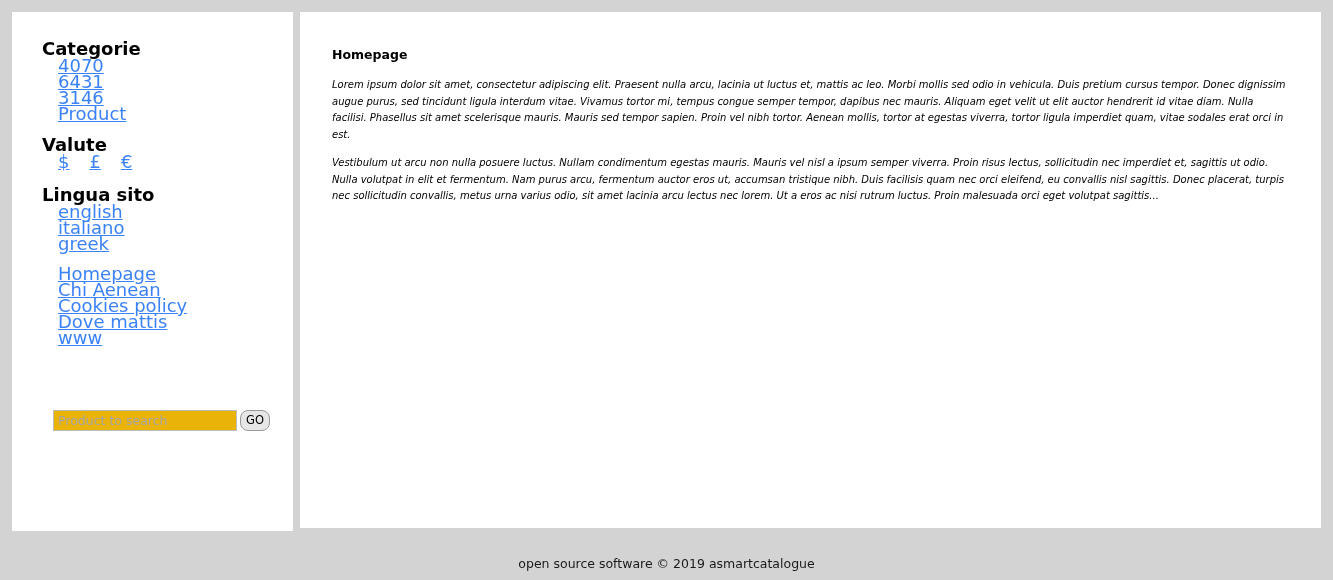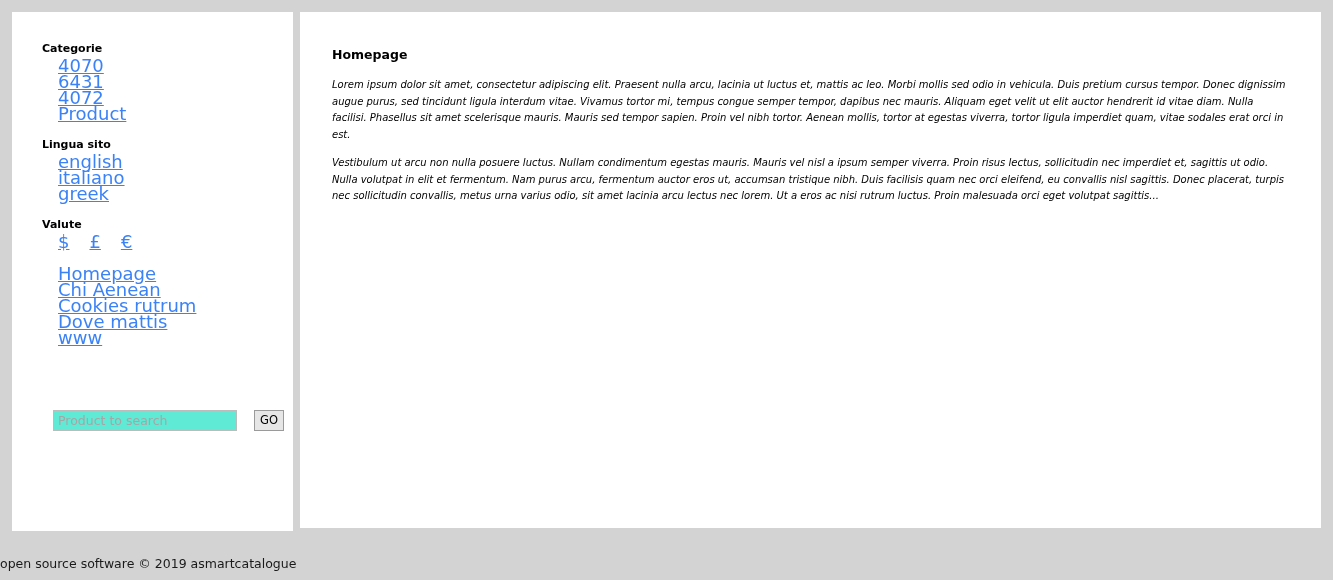--- a/index.html
+++ b/index.html
@@ -35,21 +35,21 @@
     left: 0;
     top: 0;
     width: 281px;
     height: 519px;
     background: #ffffff;
     padding: 28px 0 0 30px;
   }
   .side-block { margin-bottom: 14px; }
   .side-heading {
     font-weight: bold;
-    font-size: 11px;
+    font-size: 18px;
     line-height: 17px;
     margin: 0 0 1px 0;
     color: #000;
   }
   .side-link {
     display: block;
     font-size: 18px;
     line-height: 16px;
     color: #3b82f6;
     text-decoration: underline;
@@ -70,41 +70,41 @@
     position: absolute;
     left: 41px;
     top: 398px;
     display: flex;
     align-items: flex-start;
   }
   .search-input {
     width: 184px;
     height: 21px;
     border: 1px solid #bcbcbc;
-    background: #5eead4;
+    background: #eab308;
     font-family: "DejaVu Sans", "Liberation Sans", sans-serif;
     font-size: 12.5px;
     color: #000;
     padding: 1px 4px;
     outline: none;
     border-radius: 0;
   }
   .search-input::placeholder { color: #a6a6a6; }
   .go-button {
-    margin-left: 17px;
+    margin-left: 3px;
     height: 21px;
     min-width: 27px;
     padding: 0 5px;
     border: 1px solid #9a9a9a;
     background: #e6e6e6;
     font-family: "DejaVu Sans", "Liberation Sans", sans-serif;
     font-size: 11.5px;
     color: #000;
     cursor: pointer;
-    border-radius: 0;
+    border-radius: 8px;
     line-height: 19px;
   }
 
   
   .main {
     position: absolute;
     left: 288px;
     top: 0;
     width: 1021px;
     height: 516px;
@@ -126,63 +126,63 @@
     color: #000;
     max-width: 955px;
   }
 
   
   .footer {
     position: absolute;
     left: 0;
     top: 556px;
     width: 1333px;
-    text-align: left;
+    text-align: center;
     font-size: 12.5px;
     color: #1a1a1a;
     line-height: 16px;
   }
 </style>
 </head>
 <body>
 
 <div class="page">
 
   <div class="columns">
 
     <div class="sidebar">
 
       <div class="side-block">
         <div class="side-heading">Categorie</div>
         <a class="side-link">4070</a>
         <a class="side-link">6431</a>
-        <a class="side-link">4072</a>
+        <a class="side-link">3146</a>
         <a class="side-link">Product</a>
-      </div>
-
-      <div class="side-block">
-        <div class="side-heading">Lingua sito</div>
-        <a class="side-link">english</a>
-        <a class="side-link">italiano</a>
-        <a class="side-link">greek</a>
       </div>
 
       <div class="side-block">
         <div class="side-heading">Valute</div>
         <div class="currency-row">
           <a class="side-link">$</a>
           <a class="side-link">£</a>
           <a class="side-link">€</a>
         </div>
       </div>
 
       <div class="side-block">
+        <div class="side-heading">Lingua sito</div>
+        <a class="side-link">english</a>
+        <a class="side-link">italiano</a>
+        <a class="side-link">greek</a>
+      </div>
+
+      <div class="side-block">
         <a class="side-link">Homepage</a>
         <a class="side-link">Chi Aenean</a>
-        <a class="side-link">Cookies rutrum</a>
+        <a class="side-link">Cookies policy</a>
         <a class="side-link">Dove mattis</a>
         <a class="side-link">www</a>
       </div>
 
       <div class="search-area">
         <input class="search-input" type="text" placeholder="Product to search" style="">
         <button class="go-button">GO</button>
       </div>
 
     </div>

